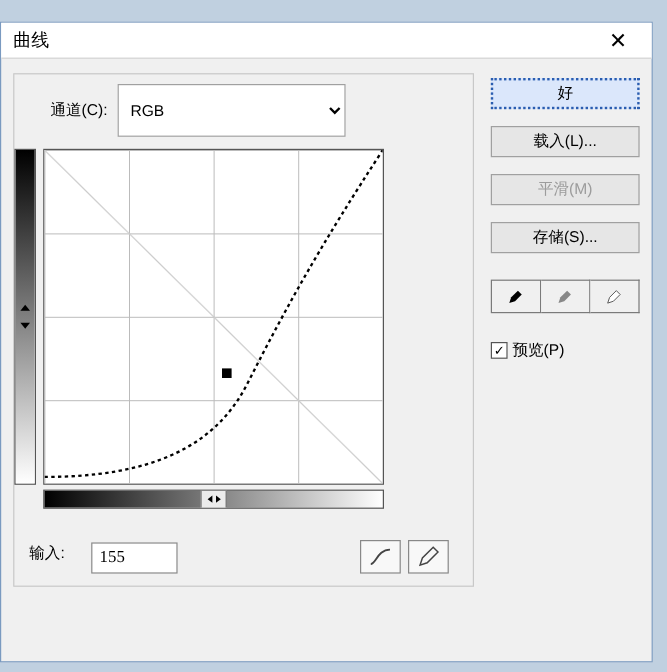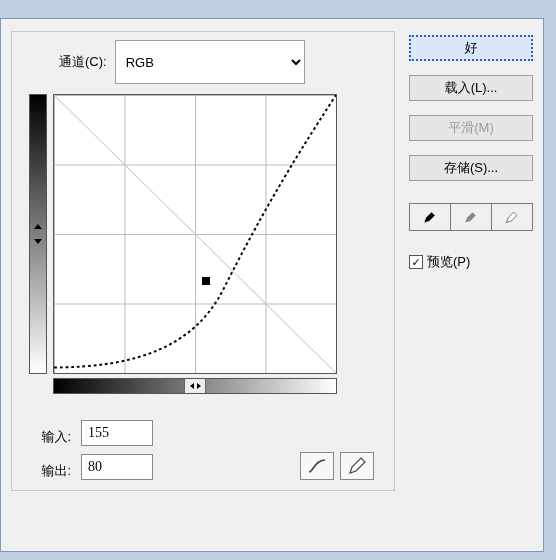--- a/index.html
+++ b/index.html
@@ -41,21 +41,21 @@
     cursor: pointer;
   }
   .body {
     display: flex;
     padding: 12px 10px 10px 10px;
     gap: 14px;
   }
   .left {
     flex: 1;
     border: 1px solid #c8c8c8;
-    padding: 8px 10px 10px 17px;
+    padding: 8px 10px 10px 0;
     background: #f0f0f0;
   }
   .channel-row {
     display: flex;
     align-items: center;
     gap: 8px;
     margin-bottom: 10px;
     margin-left: 30px;
   }
   .channel-label { }
@@ -138,21 +138,21 @@
   .hbar-handle::before,
   .hbar-handle::after {
     content:""; width:0; height:0;
     border-top:3px solid transparent; border-bottom:3px solid transparent;
   }
   .hbar-handle::before { border-right:4px solid #000; margin-right:1px;}
   .hbar-handle::after  { border-left:4px solid #000; margin-left:1px;}
 
   .io-rows { margin-top: 26px; display:flex; justify-content:space-between; align-items:flex-end; }
   .io-col { display:flex; flex-direction:column; gap:8px; }
-  .io-row { display:flex; align-items:flex-end; gap:10px; }
+  .io-row { display:flex; align-items:flex-start; gap:22px; }
   .io-label { min-width: 42px; text-align:right; }
   .io-input {
     width: 72px; height: 26px;
     border: 1px solid #888; background:#fff;
     padding: 2px 6px; font-size:14px; font-family:Liberation Serif, serif;
   }
   .tool-row { display:flex; gap:6px; margin-right:10px; }
   .tool-btn {
     width:34px; height:28px; border:1px solid #888; background:#f8f8f8;
     display:flex; align-items:center; justify-content:center; cursor:pointer;
@@ -191,20 +191,24 @@
   .checkbox {
     width:14px; height:14px; border:1px solid #555; background:#fff;
     display:flex; align-items:center; justify-content:center; font-size:11px;
   }
   .gap-extra { margin-top: 8px; }
 </style>
 </head>
 <body>
 
 <div class="window">
+  <div class="titlebar">
+    <span class="title">曲线</span>
+    <div class="close-x">✕</div>
+  </div>
   <div class="body">
     <div class="left">
       <div class="channel-row">
         <span class="channel-label">通道(C):</span>
         <select class="channel-select">
           <option>RGB</option>
         </select>
       </div>
       <div class="curve-area">
         <div class="vbar">
@@ -223,24 +227,20 @@
           </div>
         </div>
       </div>
 
       <div class="io-rows">
         <div class="io-col">
           <div class="io-row">
             <span class="io-label">输入:</span>
             <input class="io-input" value="155" style="">
           </div>
-          <div class="io-row">
-            <span class="io-label">输出:</span>
-            <input class="io-input" value="80" style="">
-          </div>
         </div>
         <div class="tool-row">
           <div class="tool-btn">
             <svg viewBox="0 0 20 20">
               <path d="M2,16 C6,16 8,4 18,4" stroke="#444" stroke-width="1.6" fill="none"></path>
             </svg>
           </div>
           <div class="tool-btn">
             <svg viewBox="0 0 20 20">
               <path d="M3,17 L5,11 L14,2 L18,6 L9,15 Z" stroke="#444" stroke-width="1.2" fill="none"></path>

